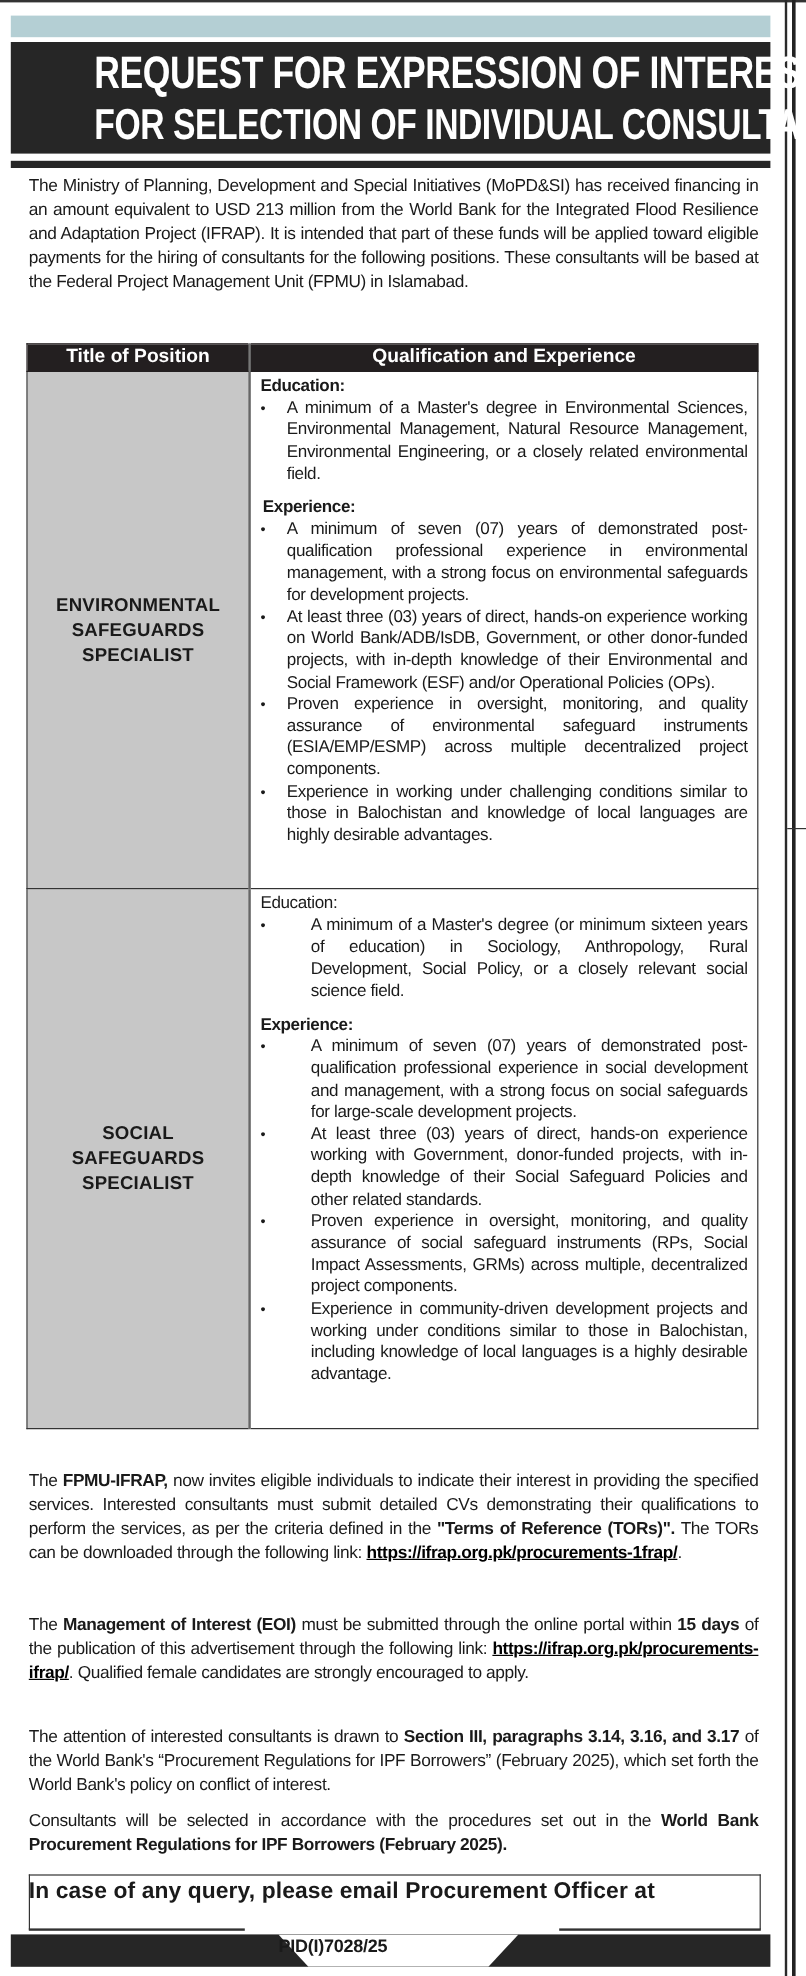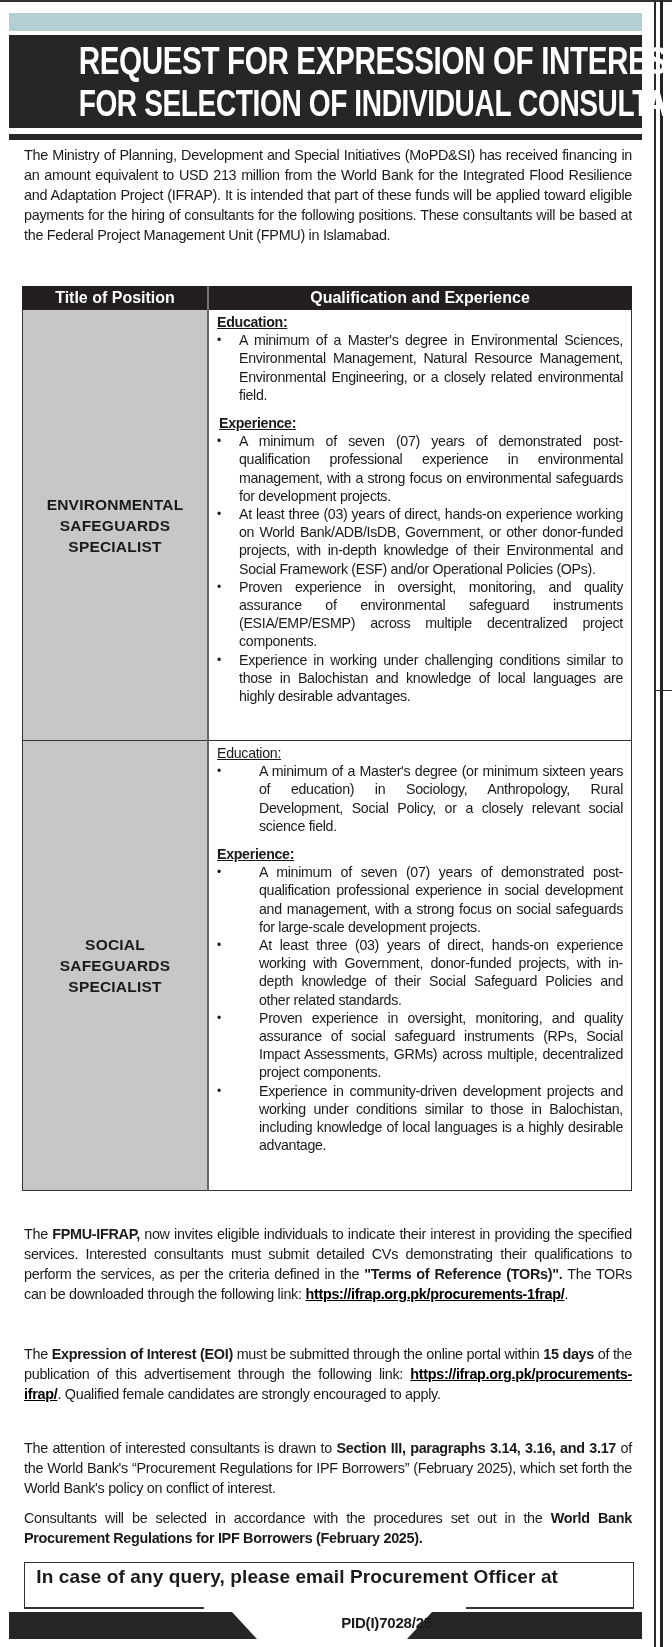--- a/index.html
+++ b/index.html
@@ -23,47 +23,47 @@
            text-align: justify; letter-spacing: -0.3px; }
 
   table.pos { position: absolute; left: 22px; top: 286px; width: 610px; border-collapse: collapse; border-radius: 20px; }
   table.pos th { background: #231f20; color: #fff; font-size: 16px; font-weight: bold; height: 22px; padding: 0;
                  border: 1px solid #231f20; }
   table.pos th.c1 { width: 184px; border-right: 2px solid #777; }
   table.pos td { border: 1.5px solid #333; vertical-align: top; padding: 0; }
   table.pos td.title-cell { background: #c7c7c7; text-align: center; vertical-align: middle; font-weight: bold;
                             font-size: 15.5px; line-height: 21px; letter-spacing: 0.2px; border-right: 2px solid #666; }
   .qual { padding: 3px 8px 8px 8px; font-size: 14.2px; line-height: 18.2px; letter-spacing: -0.3px; }
-  .sec-head { font-weight: bold; margin: 0; text-decoration: underline; }
+  .sec-head { font-weight: bold; margin: 0; }
   .sec-head.plain { font-weight: normal; }
   .sec-head.ind { padding-left: 2px; }
   ul.b { list-style: none; margin: 0 0 0 0; padding: 0; }
   ul.b li { position: relative; padding-left: 22px; text-align: justify; }
   ul.b li::before { content: "•"; position: absolute; left: 0; top: 0; font-size: 12px; }
   ul.b.wide li { padding-left: 42px; }
   .gap { height: 10px; }
 
   .body-para { position: absolute; left: 24px; width: 608px; font-size: 14.4px; line-height: 20px;
                text-align: justify; letter-spacing: -0.3px; }
   .body-para b { font-weight: bold; }
   .body-para a { color: #000000; font-weight: bold; text-decoration: underline; }
 
   .query-box { position: absolute; left: 24px; top: 1562px; width: 608px; height: 45px; border: 1.5px solid #333; border-bottom: none; }
-  .query-text { position: absolute; left: 24px; top: 1566px; width: 534px; text-align: right; font-size: 19px;
+  .query-text { position: absolute; left: 24px; top: 1566px; width: 534px; text-align: left; font-size: 19px;
                 font-weight: bold; letter-spacing: 0.1px; }
   .query-mail { position: absolute; left: 0; top: 1595px; width: 672px; text-align: center; }
   .query-mail a { font-size: 20px; font-weight: bold; color: #1a1a1a; text-decoration: underline; background: #fff;
                   padding: 0 14px; }
   .query-bottom-left { position: absolute; left: 24px; top: 1607px; width: 180px; height: 1.5px; background: #333; }
   .query-bottom-right { position: absolute; left: 466px; top: 1607px; width: 168px; height: 1.5px; background: #333; }
 
   .footer-bar { position: absolute; left: 9px; top: 1612px; width: 633px; height: 27px; background: #262626; }
   .pid-tab { position: absolute; left: 232px; top: 1612px; width: 200px; height: 27px; }
   .pid-tab svg { position: absolute; left: 0; top: 0; }
-  .pid-text { position: absolute; left: 232px; top: 1614px; width: 200px; text-align: right; font-size: 15px;
+  .pid-text { position: absolute; left: 232px; top: 1614px; width: 200px; text-align: left; font-size: 15px;
               font-weight: bold; color: #1a1a1a; letter-spacing: -0.2px; }
 </style>
 </head>
 <body>
 
 <div class="page">
   <div class="top-rule"></div>
   <div class="right-rule"></div>
   <div class="right-rule2"></div>
   <div class="right-tick"></div>
@@ -129,21 +129,21 @@
               <li>Experience in community-driven development projects and working under conditions similar to those in Balochistan, including knowledge of local languages is a highly desirable advantage.</li>
             </ul>
           </div>
         </td>
       </tr>
     </tbody>
   </table>
 
   <div class="body-para" style="top: 1224px;"><span>The </span><b>FPMU-IFRAP,</b><span> now invites eligible individuals to indicate their interest in providing the specified services. Interested consultants must submit detailed CVs demonstrating their qualifications to perform the services, as per the criteria defined in the </span><b>"Terms of Reference (TORs)".</b><span> The TORs can be downloaded through the following link: </span><a>https://ifrap.org.pk/procurements-1frap/</a><span>.</span></div>
 
-  <div class="body-para" style="top: 1344px;"><span>The </span><b>Expression of Interest (EOI)</b><span> must be submitted through the online portal within </span><b>15 days</b><span> of the publication of this advertisement through the following link: </span><a>https://ifrap.org.pk/procurements-ifrap/</a><span>. Qualified female candidates are strongly encouraged to apply.</span></div>
+  <div class="body-para" style="top: 1344px;"><span>The </span><b>Management of Interest (EOI)</b><span> must be submitted through the online portal within </span><b>15 days</b><span> of the publication of this advertisement through the following link: </span><a>https://ifrap.org.pk/procurements-ifrap/</a><span>. Qualified female candidates are strongly encouraged to apply.</span></div>
 
   <div class="body-para" style="top: 1438px;"><span>The attention of interested consultants is drawn to </span><b>Section III, paragraphs 3.14, 3.16, and 3.17</b><span> of the World Bank's “Procurement Regulations for IPF Borrowers” (February 2025), which set forth the World Bank's policy on conflict of interest.</span></div>
 
   <div class="body-para" style="top: 1508px;"><span>Consultants will be selected in accordance with the procedures set out in the </span><b>World Bank Procurement Regulations for IPF Borrowers (February 2025).</b></div>
 
   <div class="query-box"></div>
   <div class="query-bottom-left"></div>
   <div class="query-bottom-right"></div>
   <div class="query-text">In case of any query, please email Procurement Officer at</div>
 

